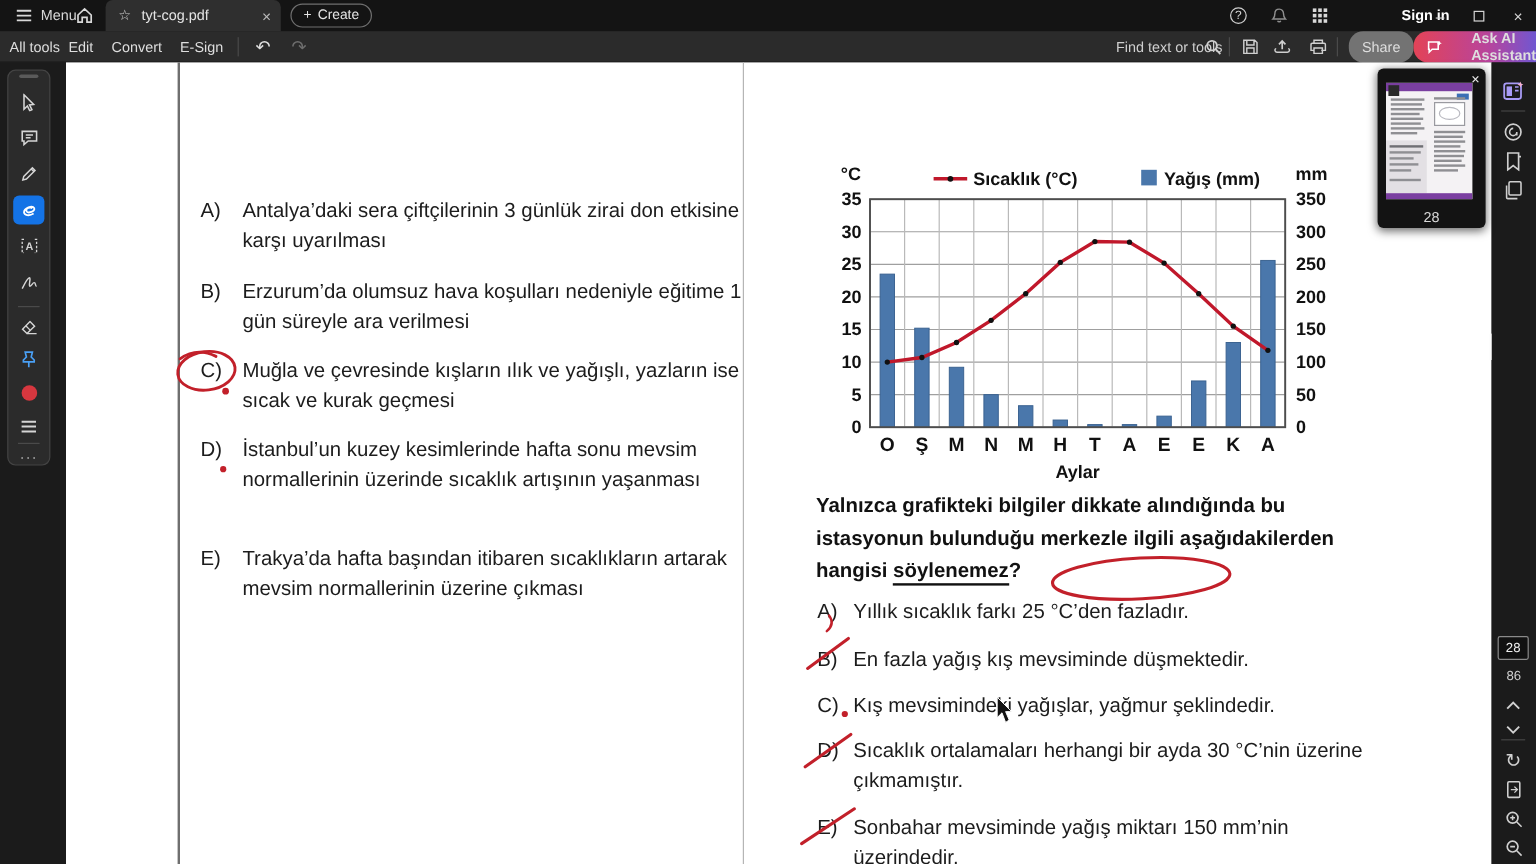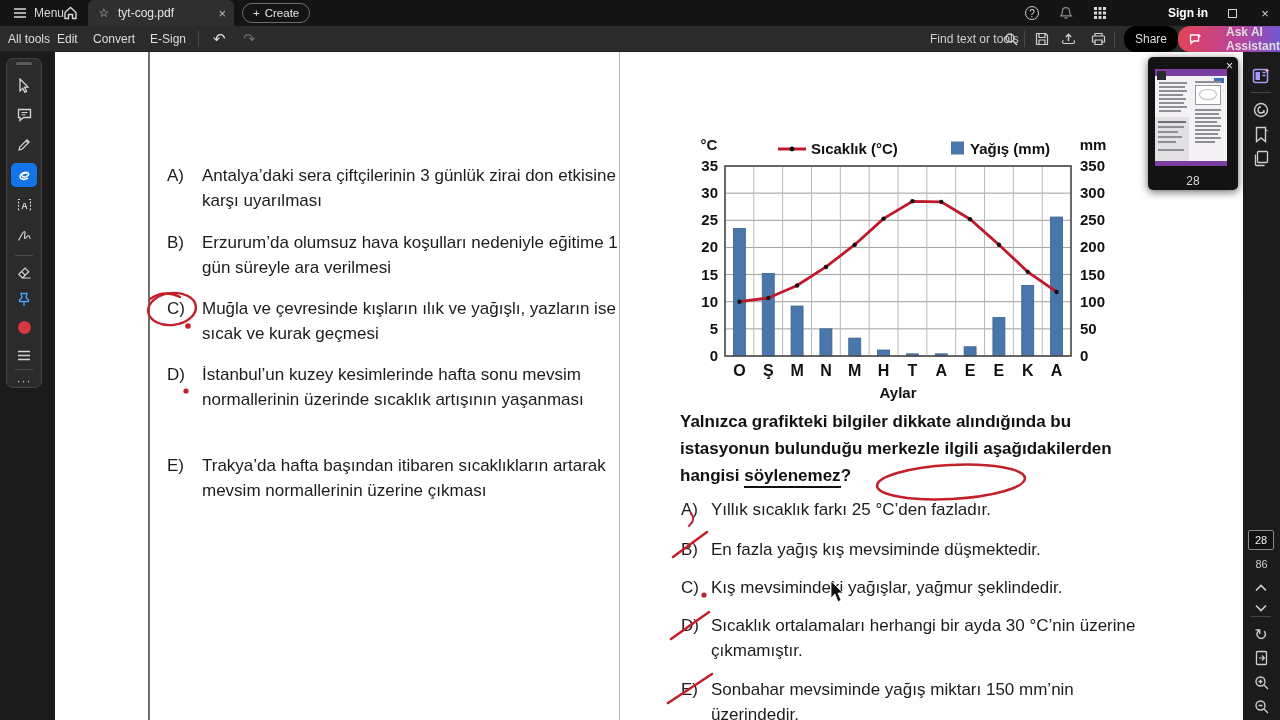--- a/index.html
+++ b/index.html
@@ -15,21 +15,21 @@
   .tab .close{margin-left:auto;color:#bbb;font-size:13px;cursor:default;}
   .create-btn{position:absolute;left:242px;top:3px;height:20px;border:1px solid #6f6f6f;border-radius:10px;
        display:flex;align-items:center;padding:0 10px;gap:5px;font-size:11.5px;color:#e6e6e6;}
   .win-ctl{position:absolute;top:0;height:26px;width:30px;display:flex;align-items:center;justify-content:center;color:#d6d6d6;font-size:13px;}
 
   
   .toolbar{position:absolute;left:0;top:26px;width:1280px;height:26px;background:#2b2b2b;border-bottom:1px solid #202020;color:#d6d6d6;}
   .toolbar .t-item{position:absolute;top:0;height:26px;display:flex;align-items:center;font-size:12px;color:#dedede;}
   .vsep{position:absolute;top:5px;width:1px;height:16px;background:#4a4a4a;}
   .pill{border-radius:12px;height:20px;top:3px;display:flex;align-items:center;padding:0 11px;font-size:11.5px;color:#fff;gap:5px;}
-  .share-pill{background:#000000;}
+  .share-pill{background:#737373;}
   .ai-pill{background:linear-gradient(90deg,#e34357 0%,#b8449c 55%,#5c5ce0 100%);font-weight:bold;gap:24px;}
 
   
   .left-rail{position:absolute;left:0;top:52px;width:55px;height:668px;background:#1b1b1b;}
   .tool-panel{position:absolute;left:6px;top:6px;width:36px;height:330px;background:#2b2b2b;border:1px solid #444;border-radius:7px;}
   .tool-panel .handle{position:absolute;left:9px;top:3px;width:16px;height:3px;background:#5a5a5a;border-radius:2px;}
   .tool{position:absolute;left:4px;width:26px;height:24px;display:flex;align-items:center;justify-content:center;color:#d5d5d5;border-radius:5px;}
   .tool.selected{background:#1473e6;color:#fff;}
   .tool-sep{position:absolute;left:8px;width:18px;height:1px;background:#4a4a4a;}
 

